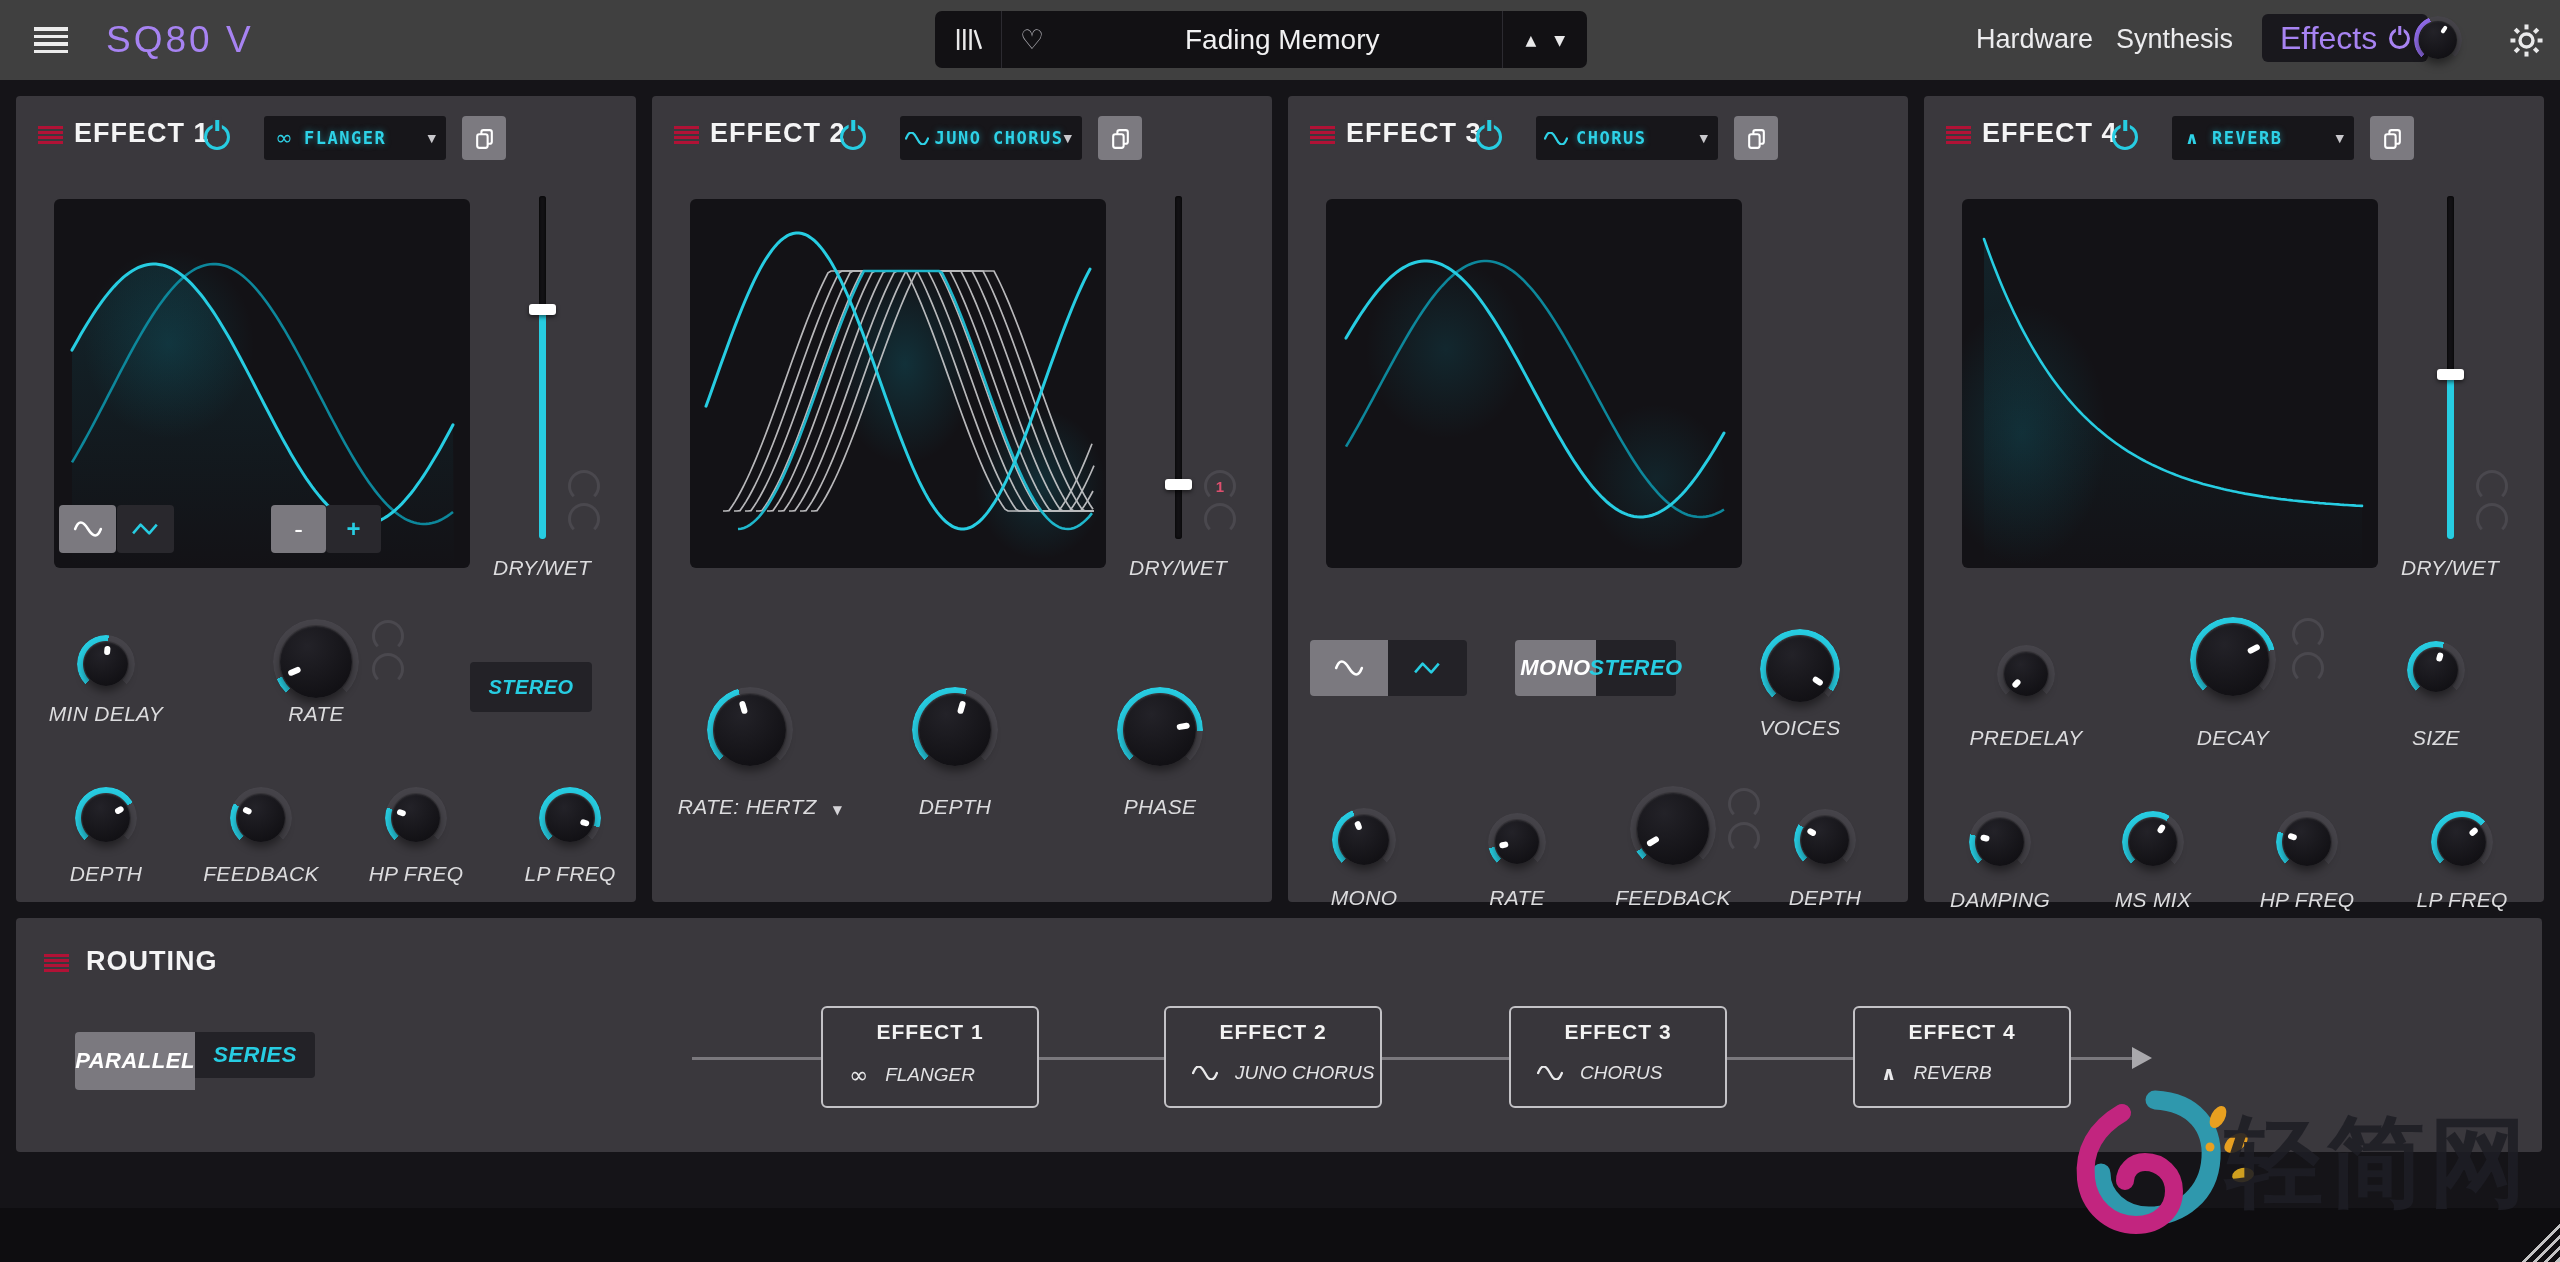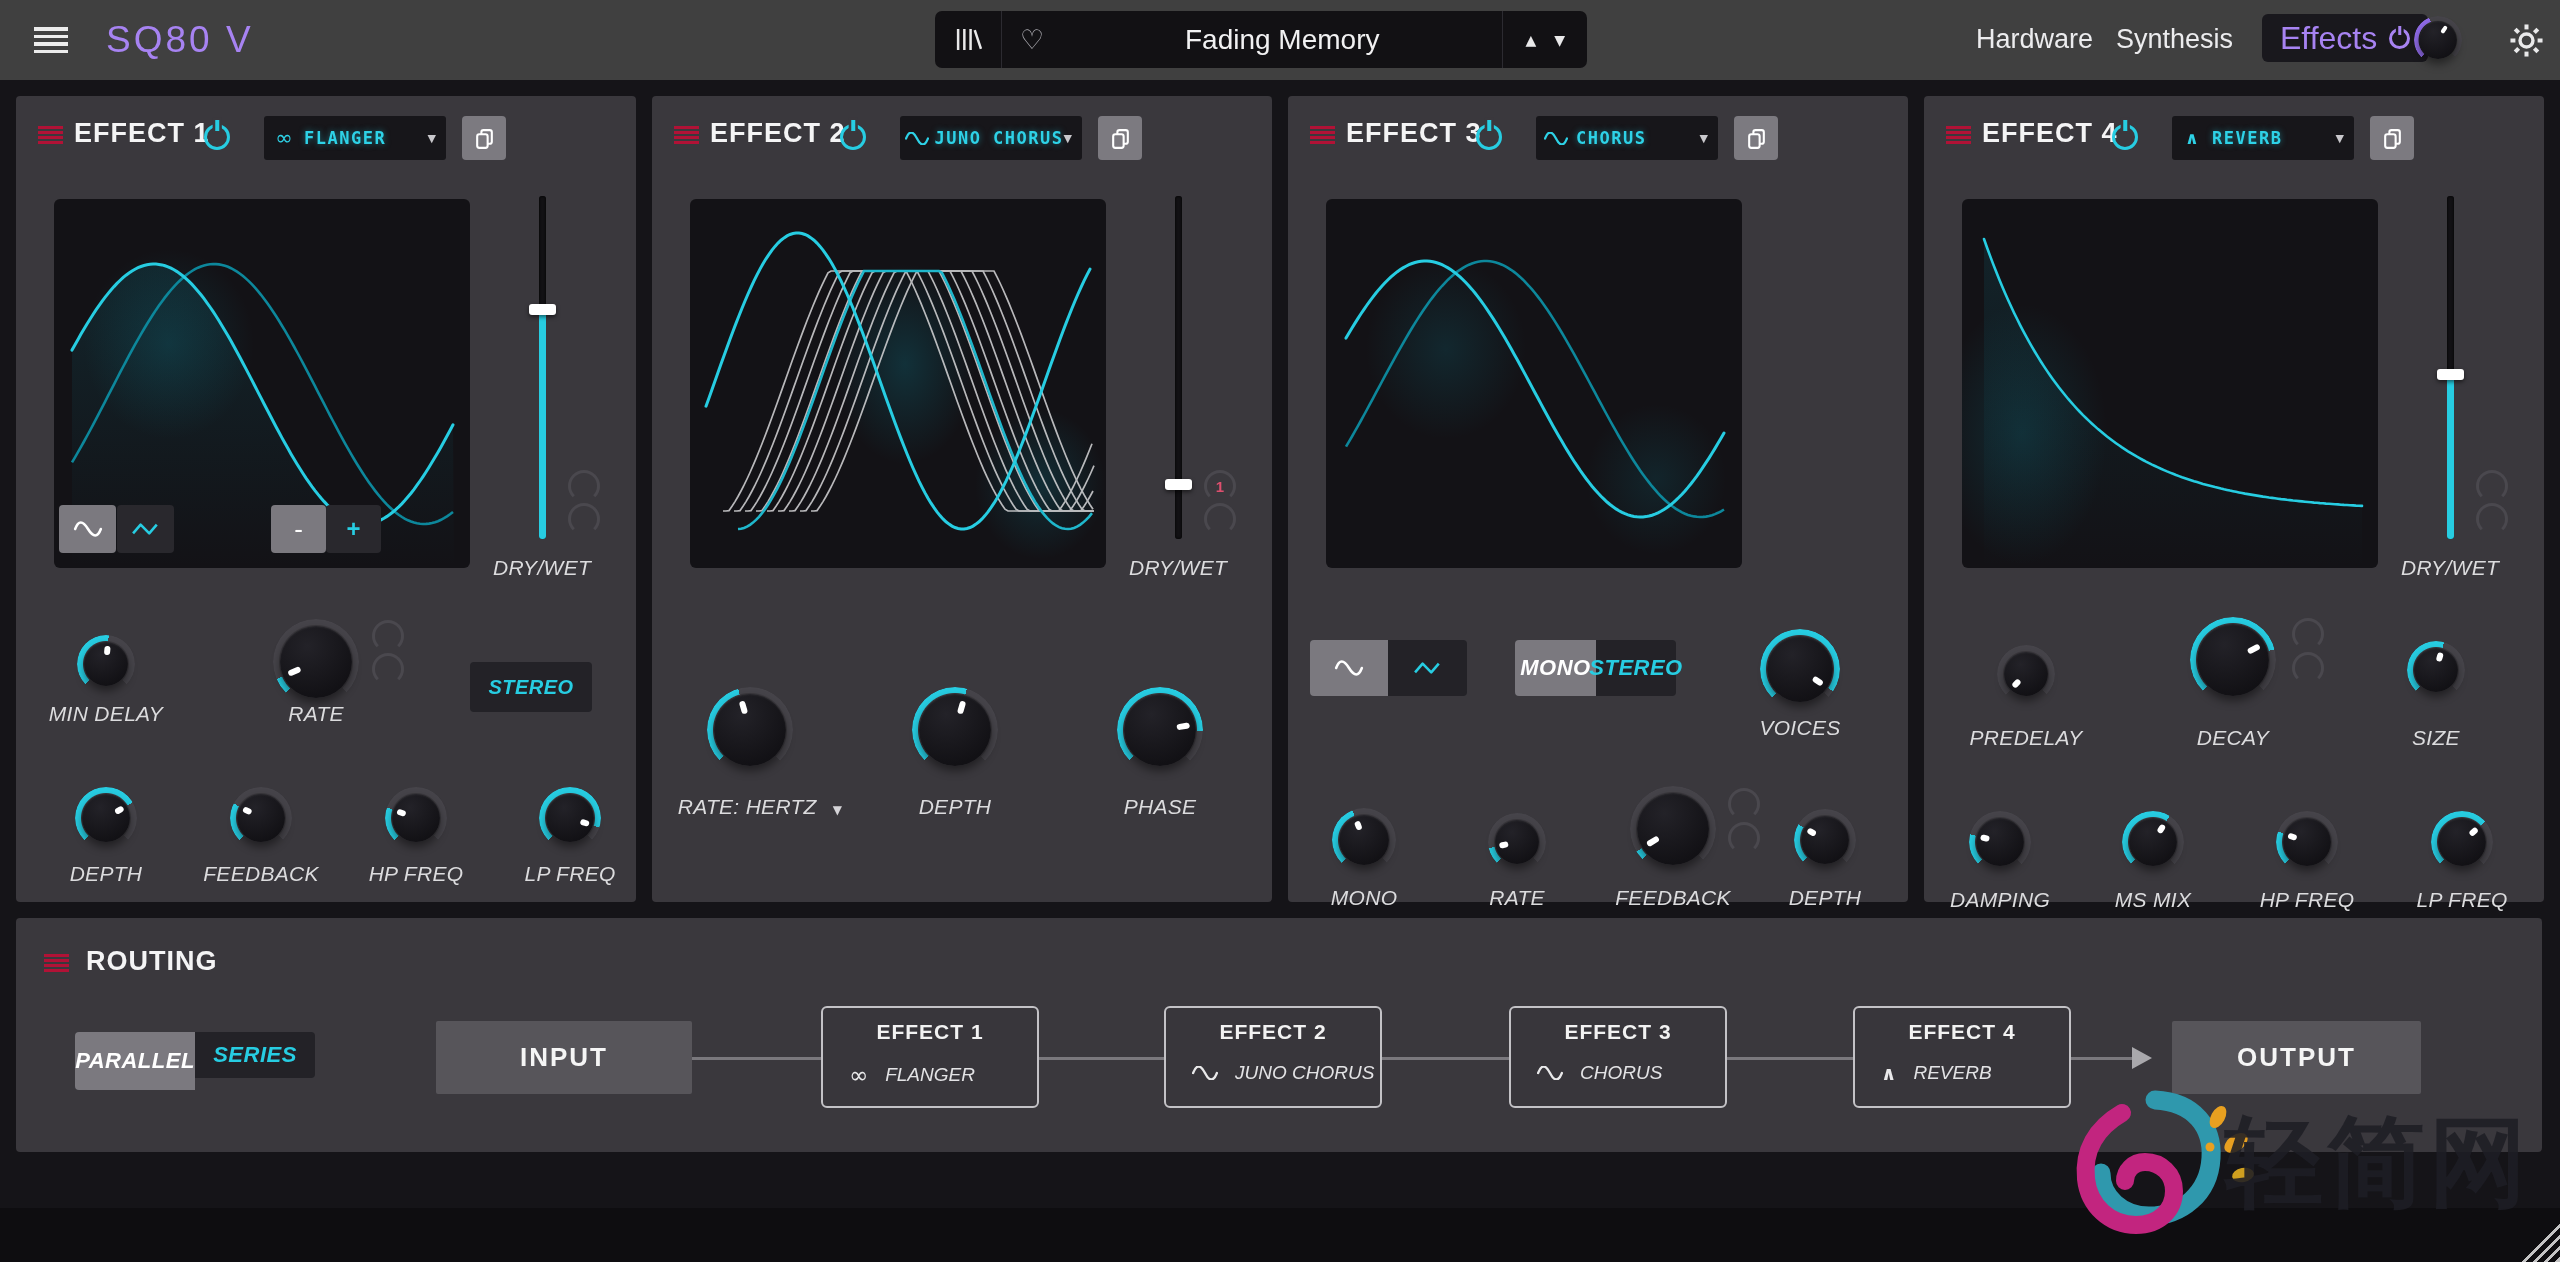--- a/index.html
+++ b/index.html
@@ -581,21 +581,20 @@
 <section class="routing">
   <span class="grip"></span>
   <h2 class="fx-title">ROUTING</h2>
 
   <button class="segbtn seg-on" style="left:59px;top:114px;width:120px;height:58px">PARALLEL</button>
   <button class="segbtn seg-off" style="left:179px;top:114px;width:120px;height:46px">SERIES</button>
 
   <div class="rline"></div>
   <div class="rarr"></div>
 
-  <div class="iobox" style="left:420px;width:256px">INPUT</div>
 
   <div class="rnode" style="left:805px">
     <div class="nt">EFFECT 1</div>
     <div class="nr">
         <span class="nico">∞</span>
       <span class="nty">FLANGER</span>
       </div>
   </div>
   <div class="rnode" style="left:1148px">
     <div class="nt">EFFECT 2</div>
@@ -620,21 +619,20 @@
       </div>
   </div>
   <div class="rnode" style="left:1837px">
     <div class="nt">EFFECT 4</div>
     <div class="nr">
         <span class="nico" style="font-size:19px;font-weight:bold">∧</span>
       <span class="nty">REVERB</span>
       </div>
   </div>
 
-  <div class="iobox" style="left:2156px;width:249px">OUTPUT</div>
 </section>
 
 <footer class="footer">
   
   
 
   
   
   
 

